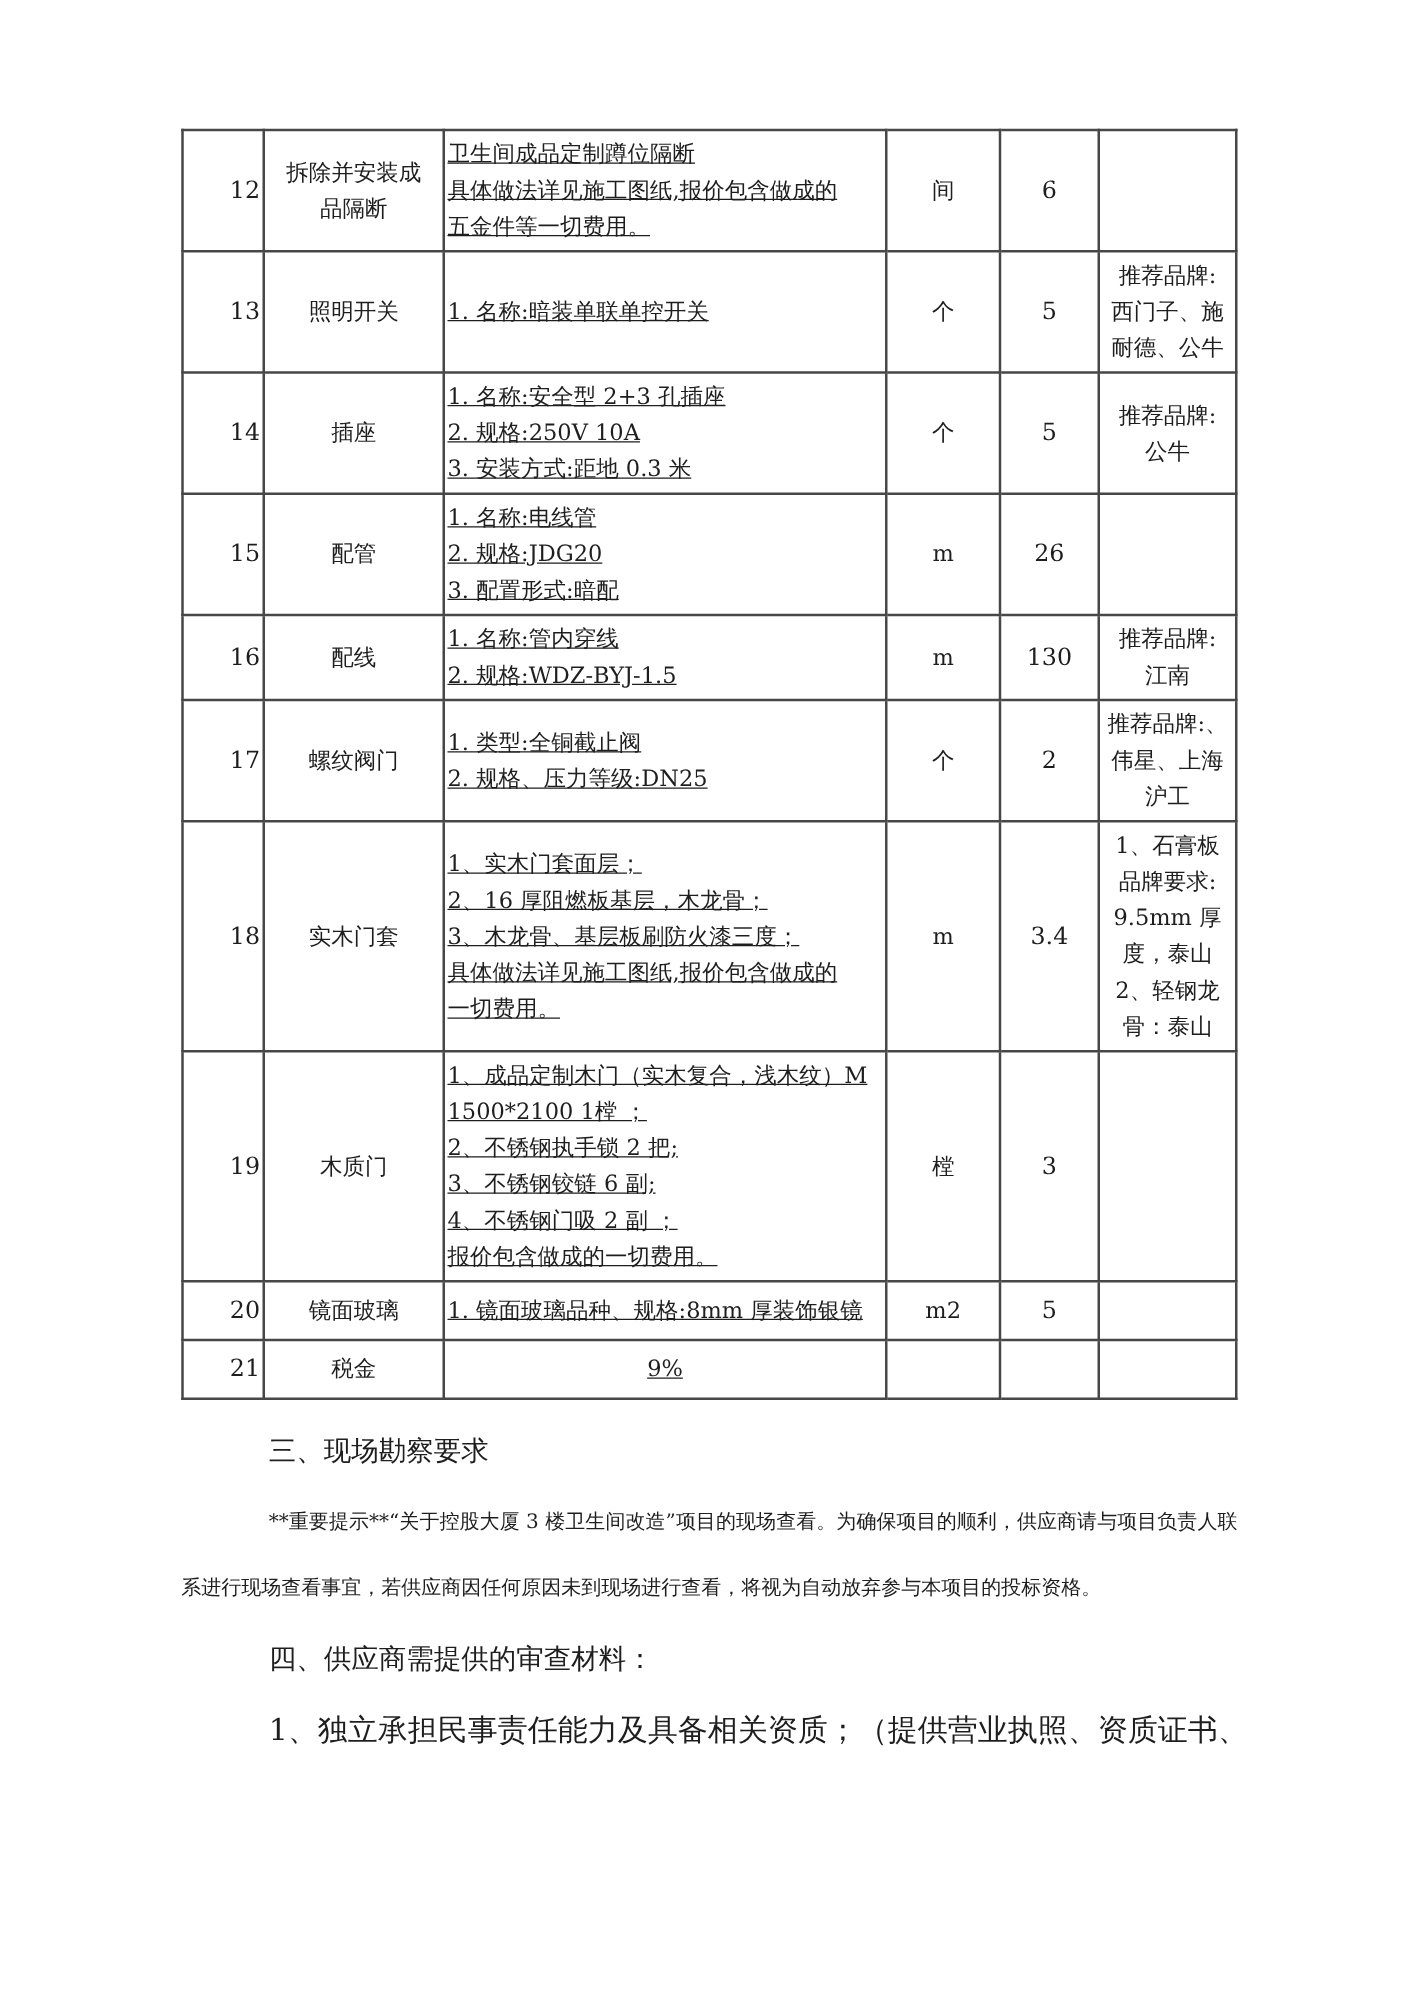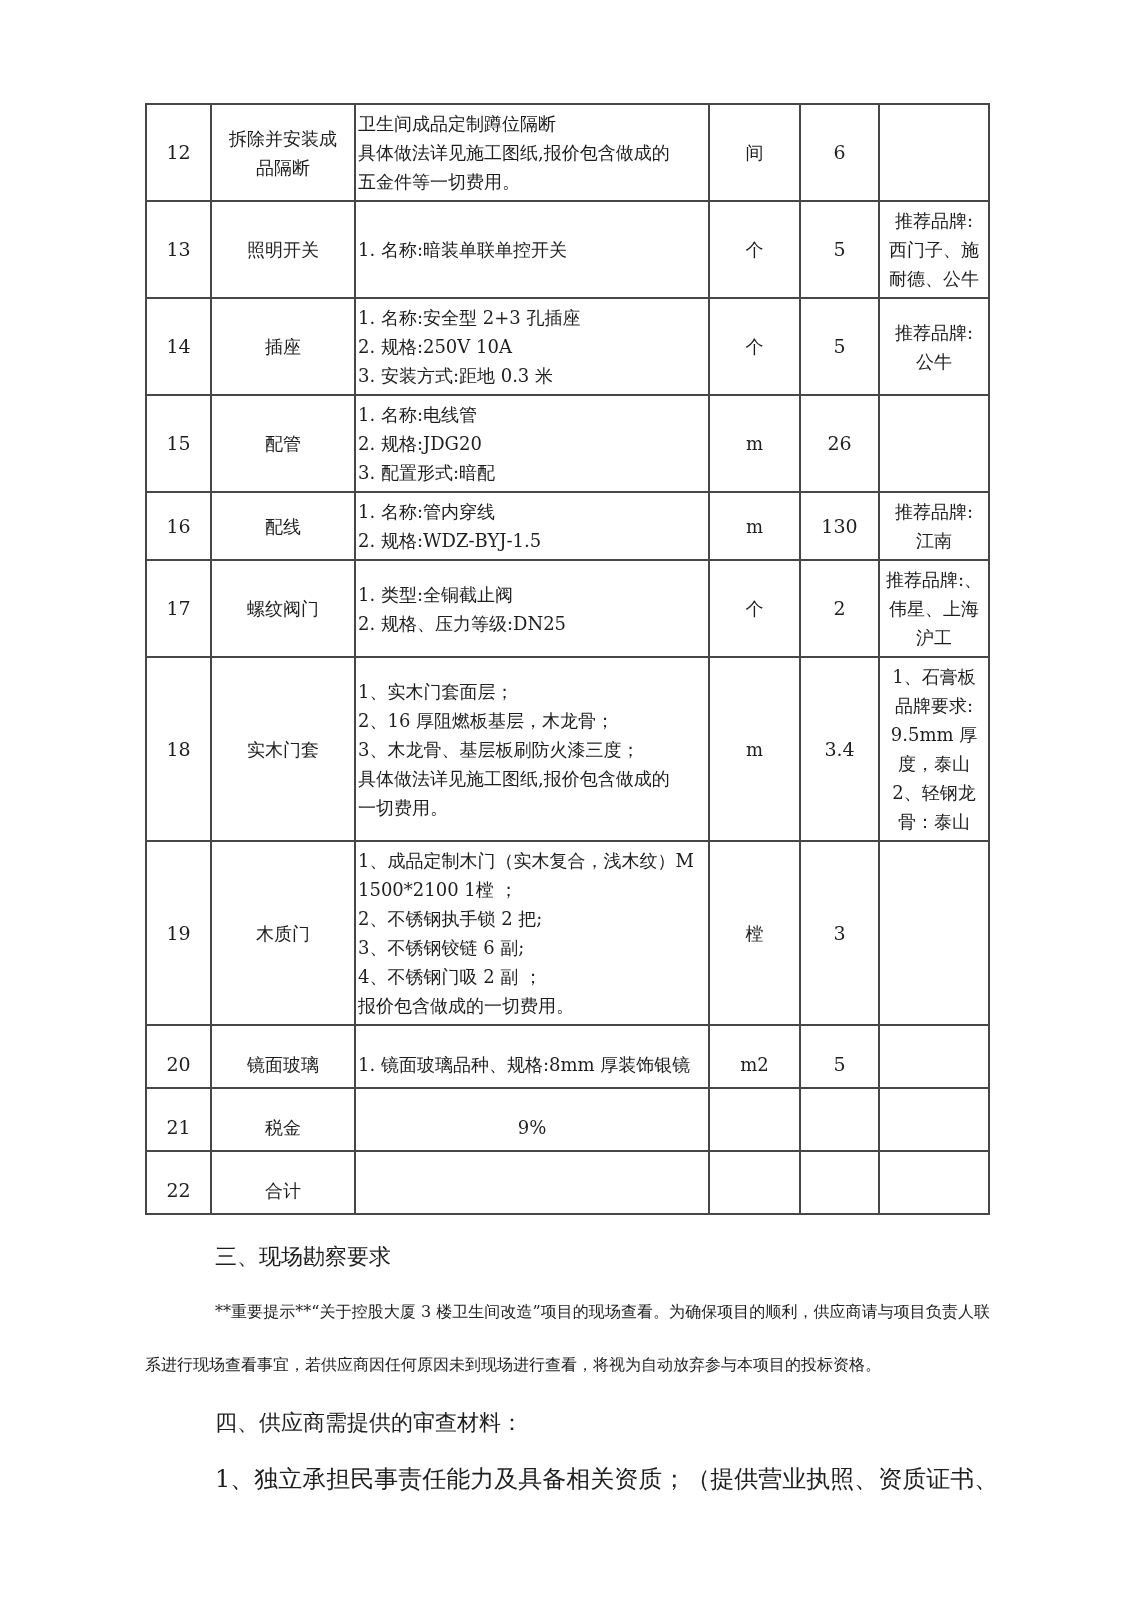--- a/index.html
+++ b/index.html
@@ -33,24 +33,24 @@
     width: 843px;
     font-size: 18px;
   }
   table.items td {
     border: 2px solid #474747;
     vertical-align: middle;
     padding: 4px 2px;
     line-height: 29px;
     overflow: hidden;
   }
-  tr.row-short td { padding-top: 24px; padding-bottom: 8px; }
-  td.c-num  { text-align: center; font-size: 19px; }
+  tr.row-short td { padding-top: 8px; padding-bottom: 8px; }
+  td.c-num  { text-align: right; font-size: 19px; }
   td.c-name { text-align: center; }
-  td.c-desc { text-align: left; padding-left: 13px; padding-right: 3px; }
+  td.c-desc { text-align: left; padding-left: 13px; padding-right: 3px; text-decoration: underline; }
   td.c-desc.center { text-align: center; padding-left: 2px; }
   td.c-desc .line { white-space: nowrap; }
   td.c-unit { text-align: center; }
   td.c-qty  { text-align: center; font-size: 19px; }
   td.c-brand{ text-align: center; padding-left: 2px; padding-right: 2px; }
   td.c-brand .line { white-space: nowrap; }
 
   
   .sec-heading {
     margin: 26px 0 0 70px;
@@ -241,30 +241,20 @@
             <td class="c-name">
               <div class="line">税金</div>
             </td>
             <td class="c-desc center">
               <div class="line">9%</div>
             </td>
             <td class="c-unit"></td>
             <td class="c-qty"></td>
             <td class="c-brand"></td>
           </tr>
-          <tr class="row-short">
-            <td class="c-num">22</td>
-            <td class="c-name">
-              <div class="line">合计</div>
-            </td>
-            <td class="c-desc"></td>
-            <td class="c-unit"></td>
-            <td class="c-qty"></td>
-            <td class="c-brand"></td>
-          </tr>
         </tbody>
     </table>
 
     <div class="sec-heading">三、现场勘察要求</div>
 
     <div class="sec-para">**重要提示**“关于控股大厦 3 楼卫生间改造”项目的现场查看。为确保项目的顺利，供应商请与项目负责人联系进行现场查看事宜，若供应商因任何原因未到现场进行查看，将视为自动放弃参与本项目的投标资格。</div>
 
     <div class="sec-heading" style="margin-top:16px">四、供应商需提供的审查材料：</div>
 
     <div class="sec-item">1、独立承担民事责任能力及具备相关资质；（提供营业执照、资质证书、</div>

